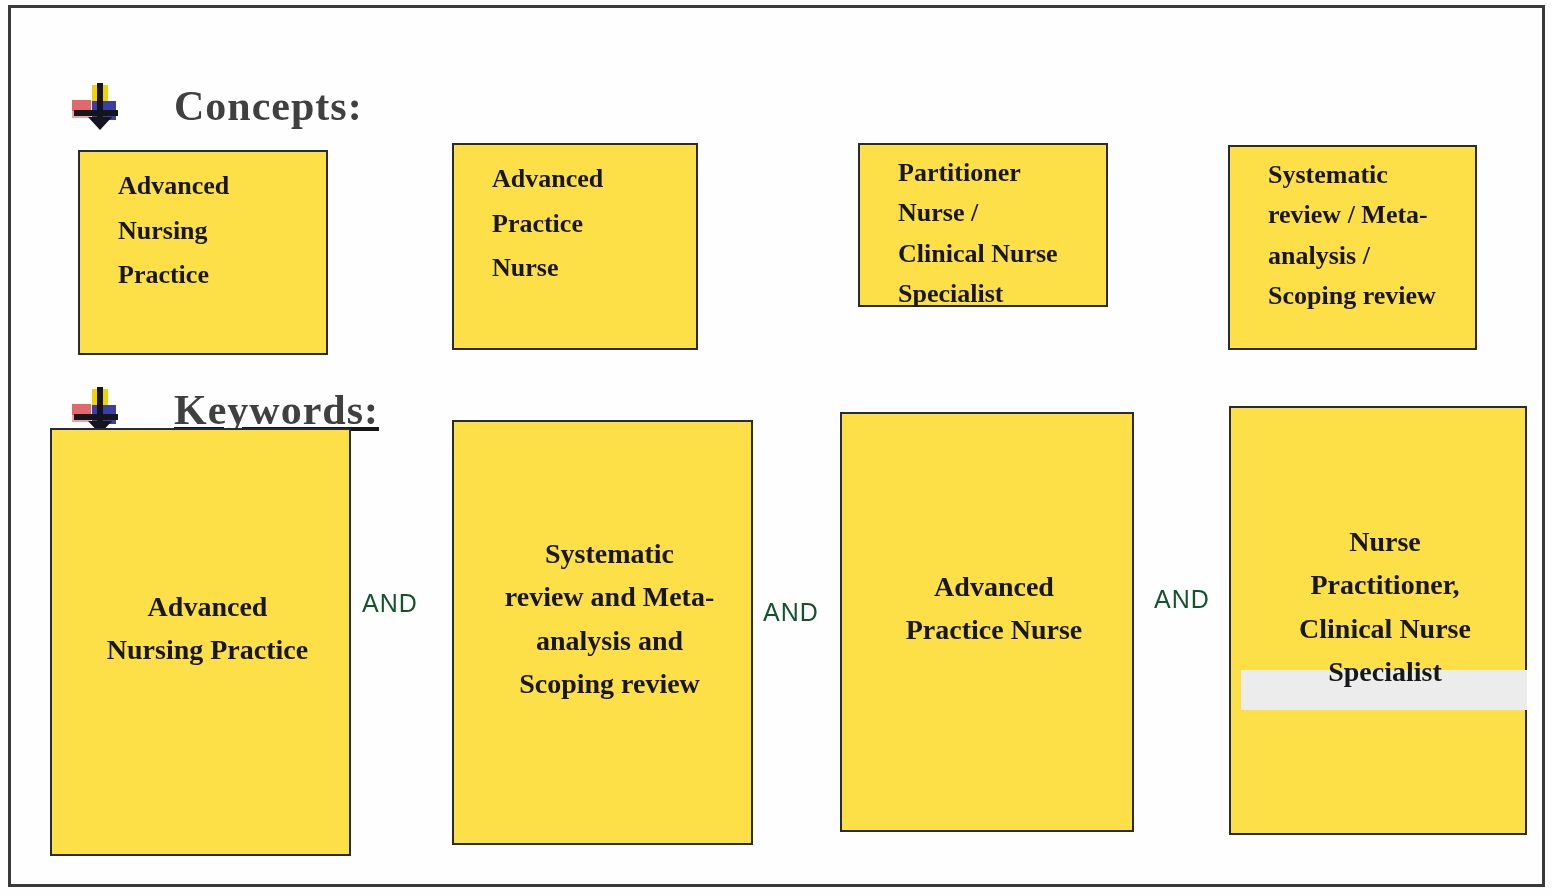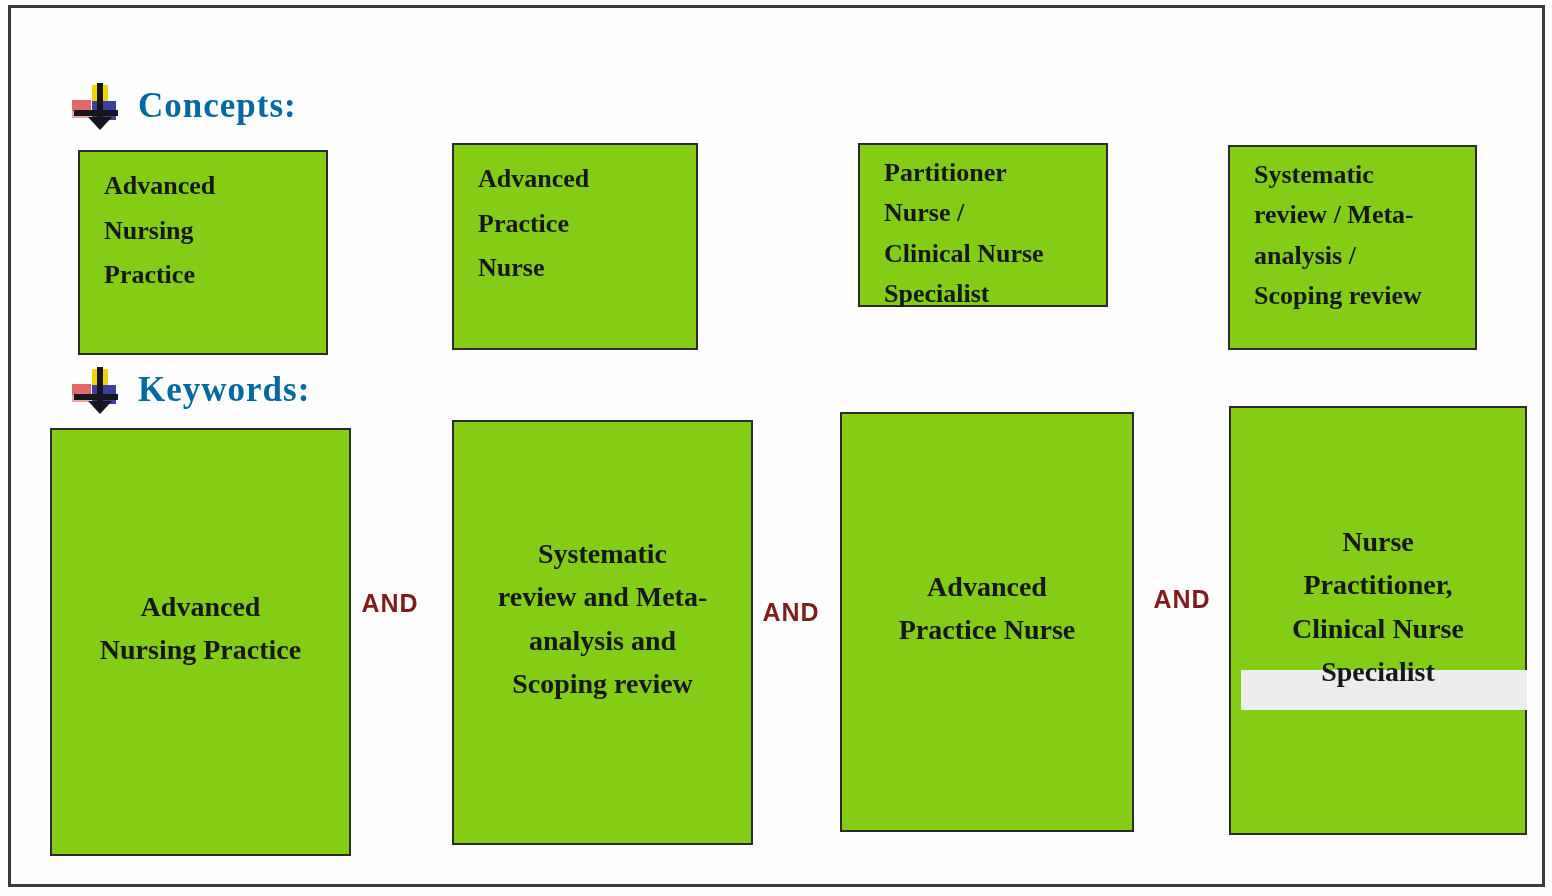--- a/index.html
+++ b/index.html
@@ -9,29 +9,31 @@
     overflow:hidden;
   }
   .frame{
     position:absolute;left:8px;top:5px;width:1537px;height:882px;
     border:3px solid #3a3a3a;box-sizing:border-box;background:#fefefe;
   }
   .heading{
     position:absolute;display:flex;align-items:center;gap:18px;height:52px;
   }
   .heading .label{
-    font-size:35px;font-weight:bold;letter-spacing:1px;color:#0369a1;
+    font-size:42px;font-weight:bold;letter-spacing:1px;color:#404040;
     white-space:nowrap;
+    margin-left:36px;
   }
   .heading.concepts{left:70px;top:80px;}
-  .heading.keywords{left:70px;top:364px;}
+  .heading.keywords{left:70px;top:384px;text-decoration:underline;}
   .bullet{width:50px;height:50px;flex:0 0 auto;}
   .box{
     position:absolute;border:2px solid #2b2b2b;box-sizing:border-box;
-    background:#84cc16;
+    background:#fde047;
+    padding-left:14px;
   }
   .pre{white-space:pre-line;}
   
   .cbox .txt{
     font-weight:bold;font-size:26px;color:#171717;text-align:left;
     padding:12px 14px 0 24px;
   }
   .lh3 .txt{line-height:1.72;}
   .lh4 .txt{line-height:1.55;padding-top:8px;}
   .cbox1{left:78px;top:150px;width:250px;height:205px;}
@@ -50,21 +52,21 @@
   .kbox2{left:452px;top:420px;width:301px;height:425px;}
   .kbox3{left:840px;top:412px;width:294px;height:420px;}
   .kbox4{left:1229px;top:406px;width:298px;height:429px;}
   .band{
     position:absolute;left:10px;right:-2px;top:262px;height:40px;
     background:#ececec;z-index:0;
   }
   .and{
     position:absolute;transform:translate(-50%,-50%);
     font-family:"Liberation Sans","DejaVu Sans",sans-serif;
-    font-size:25px;font-weight:bold;letter-spacing:1px;color:#7f1d1d;
+    font-size:25px;font-weight:normal;letter-spacing:1px;color:#14532d;
     white-space:nowrap;
   }
   .and1{left:390px;top:603px;}
   .and2{left:791px;top:612px;}
   .and3{left:1182px;top:599px;}
 </style>
 </head>
 <body>
 
 <div class="canvas">

